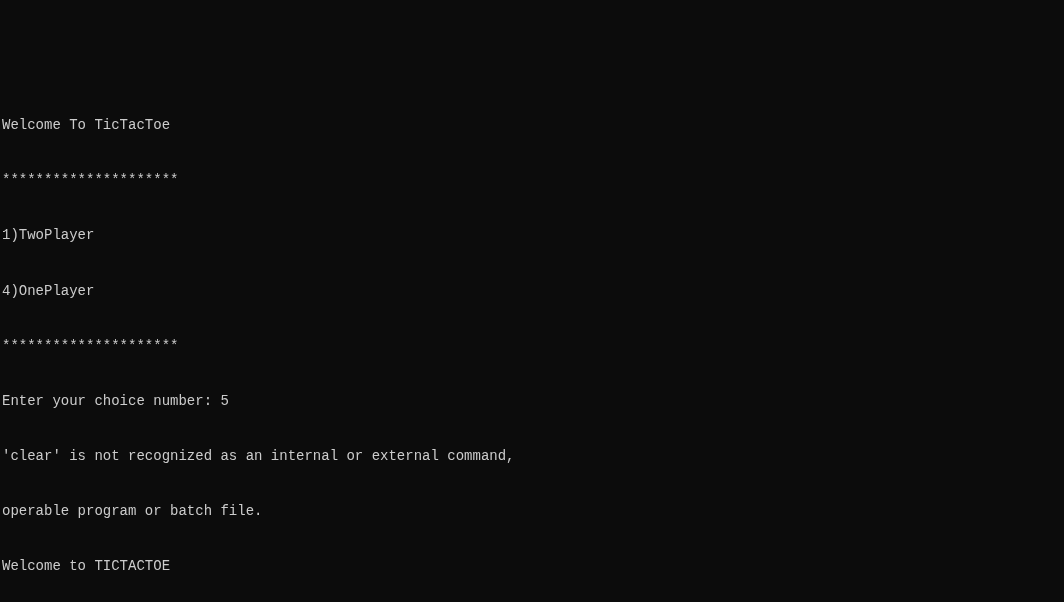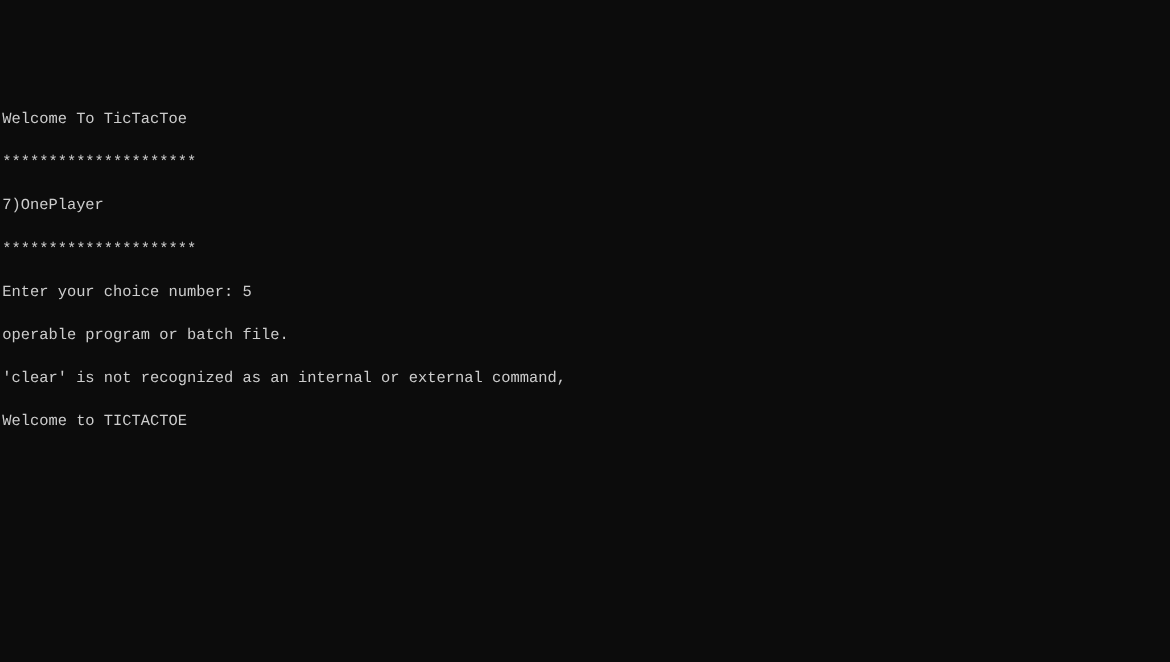--- a/index.html
+++ b/index.html
@@ -18,35 +18,37 @@
       height: 602px;
       overflow: hidden;
       white-space: pre;
     }
     .terminal {
       white-space: pre;
     }
     .line {
       display: block;
       min-height: 1.4em;
+      margin-top: 16px;
     }
   </style>
 </head>
 <body>
 
 
 
 <div class="terminal">
 <span class="line">Welcome To TicTacToe</span>
 <span class="line">*********************</span>
-<span class="line">7)OnePlayer</span>
+<span class="line">1)TwoPlayer</span>
+<span class="line">4)OnePlayer</span>
 <span class="line">*********************</span>
 <span class="line">Enter your choice number: 5</span>
+<span class="line">'clear' is not recognized as an internal or external command,</span>
 <span class="line">operable program or batch file.</span>
-<span class="line">'clear' is not recognized as an internal or external command,</span>
 <span class="line">Welcome to TICTACTOE</span>
 <span class="line"></span>
 
 
 
 
 
 
 
 

